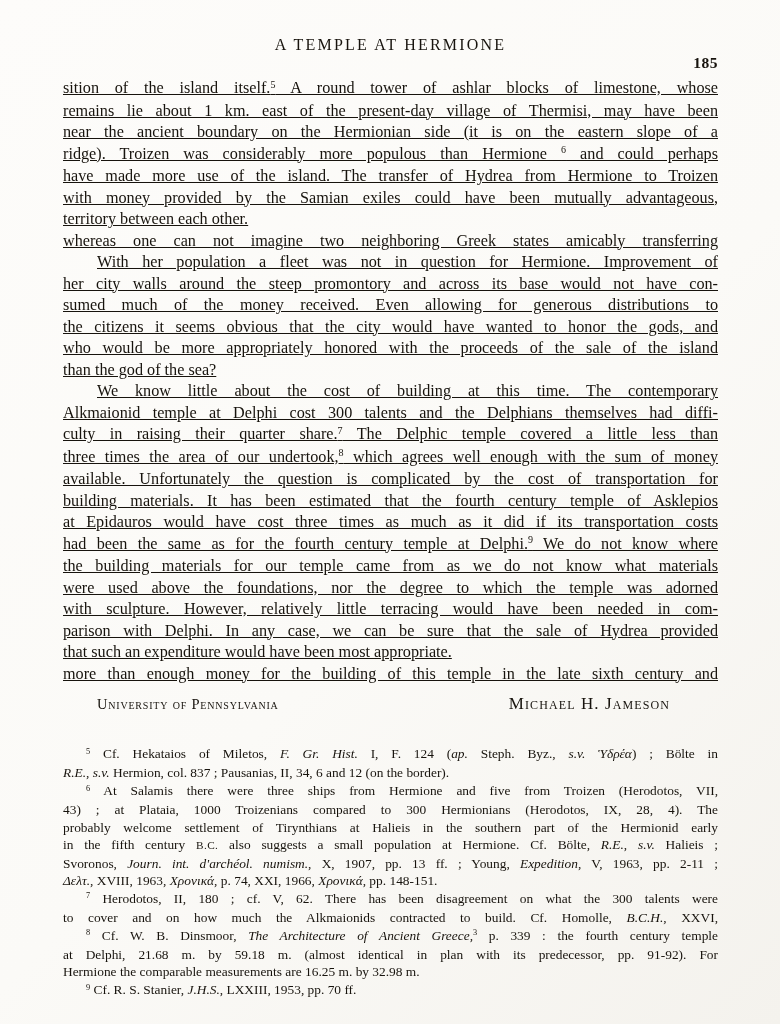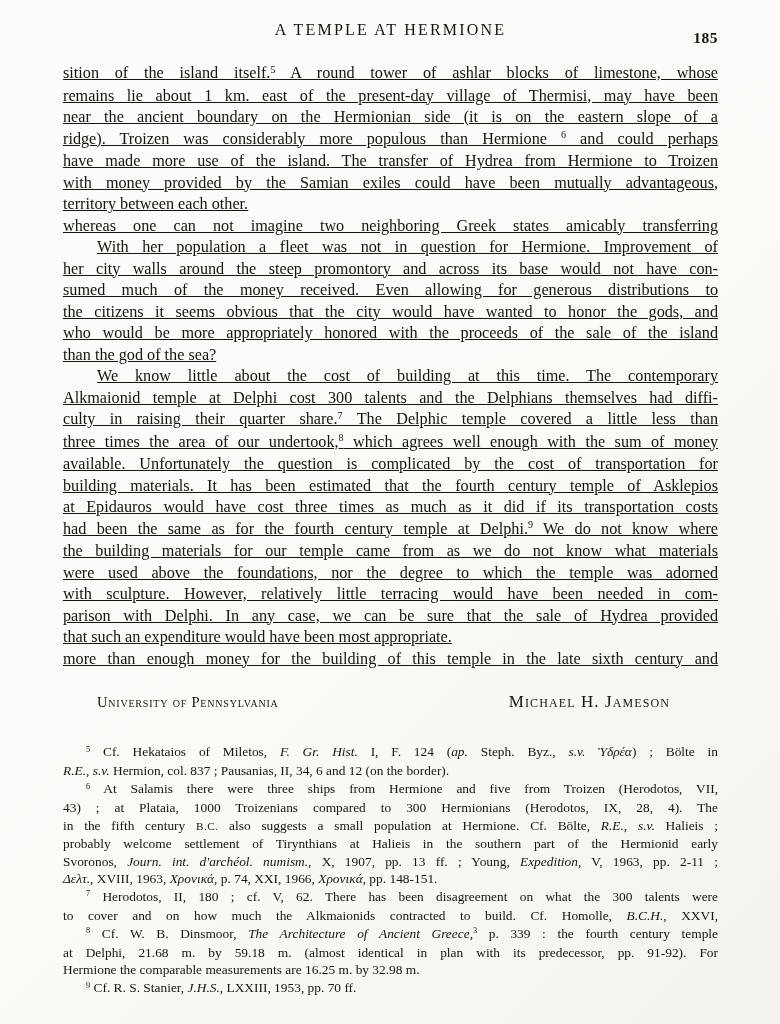--- a/index.html
+++ b/index.html
@@ -2,36 +2,36 @@
 <html><head>
 <meta charset="utf-8">
 <style>
   html,body{margin:0;padding:0;}
   body{background:#dcd9d4;}
   .page{
     width:780px;height:1024px;box-sizing:border-box;
     background:linear-gradient(135deg,#fdfcfa 0%,#fbfaf7 55%,#f4f2ed 100%);
     color:#17130d;
     font-family:"Liberation Serif","DejaVu Serif",serif;
-    padding:21px 62px 0 63px;
+    padding:36px 62px 0 63px;
     overflow:hidden;position:relative;
   }
   .runninghead{position:relative;height:20px;}
   .title{text-align:center;font-size:16px;letter-spacing:2.2px;}
-  .pagenum{position:absolute;right:0;top:8px;font-size:15.5px;font-weight:bold;letter-spacing:.5px;}
+  .pagenum{position:absolute;right:0;top:18px;font-size:15.5px;font-weight:bold;letter-spacing:.5px;}
   .bodytext{margin-top:22px;font-size:16.2px;line-height:21.5px;text-decoration:underline;}
   .bodytext .line.first{text-indent:34px;}
   .footnotes{margin-top:31px;font-size:13.4px;line-height:17.45px;}
   .footnotes .line.first{text-indent:23px;}
   .line{text-align:justify;text-align-last:justify;}
   .line.last{text-align-last:left;}
   .sup{font-size:.62em;position:relative;top:-.5em;}
   .i{font-style:italic;}
   .sc{font-size:.84em;letter-spacing:.4px;}
-  .signature{display:flex;justify-content:space-between;align-items:baseline;margin-top:22px;padding-left:34px;padding-right:48px;}
+  .signature{display:flex;justify-content:space-between;align-items:baseline;margin-top:9px;padding-left:34px;padding-right:48px;}
   .affiliation{font-variant:small-caps;font-size:14.5px;letter-spacing:.8px;}
   .author{font-variant:small-caps;font-size:17px;letter-spacing:1.1px;}
 </style>
 </head>
 <body>
 
 <div class="page">
   <div class="runninghead">
     <div class="title">A TEMPLE AT HERMIONE</div>
     <div class="pagenum">185</div>
@@ -80,22 +80,22 @@
   </div>
 
   <div class="footnotes">
       <div class="para">
         <div class="line first"><span class="sup">5</span><span> Cf. Hekataios of Miletos, </span><span class="i">F. Gr. Hist.</span><span> I, F. 124 (</span><span class="i">ap.</span><span> Steph. Byz., </span><span class="i">s.v.</span><span> </span><span class="i">Ὑδρέα</span><span>) ; Bölte in</span></div>
         <div class="line last"><span class="i">R.E.</span><span>, </span><span class="i">s.v.</span><span> Hermion, col. 837 ; Pausanias, II, 34, 6 and 12 (on the border).</span></div>
       </div>
       <div class="para">
         <div class="line first"><span class="sup">6</span><span> At Salamis there were three ships from Hermione and five from Troizen (Herodotos, VII,</span></div>
         <div class="line"><span>43) ; at Plataia, 1000 Troizenians compared to 300 Hermionians (Herodotos, IX, 28, 4). The</span></div>
+        <div class="line"><span>probably welcome settlement of Tirynthians at Halieis in the southern part of the Hermionid early</span></div>
         <div class="line"><span>in the fifth century </span><span class="sc">B.C.</span><span> also suggests a small population at Hermione. Cf. Bölte, </span><span class="i">R.E.</span><span>, </span><span class="i">s.v.</span><span> Halieis ;</span></div>
-        <div class="line"><span>probably welcome settlement of Tirynthians at Halieis in the southern part of the Hermionid early</span></div>
         <div class="line"><span>Svoronos, </span><span class="i">Journ. int. d'archéol. numism.</span><span>, X, 1907, pp. 13 ff. ; Young, </span><span class="i">Expedition</span><span>, V, 1963, pp. 2-11 ;</span></div>
         <div class="line last"><span class="i">Δελτ.</span><span>, XVIII, 1963, </span><span class="i">Χρονικά</span><span>, p. 74, XXI, 1966, </span><span class="i">Χρονικά</span><span>, pp. 148-151.</span></div>
       </div>
       <div class="para">
         <div class="line first"><span class="sup">7</span><span> Herodotos, II, 180 ; cf. V, 62. There has been disagreement on what the 300 talents were</span></div>
         <div class="line"><span>to cover and on how much the Alkmaionids contracted to build. Cf. Homolle, </span><span class="i">B.C.H.</span><span>, XXVI,</span></div>
       </div>
       <div class="para">
         <div class="line first"><span class="sup">8</span><span> Cf. W. B. Dinsmoor, </span><span class="i">The Architecture of Ancient Greece,</span><span class="sup">3</span><span> p. 339 : the fourth century temple</span></div>
         <div class="line"><span>at Delphi, 21.68 m. by 59.18 m. (almost identical in plan with its predecessor, pp. 91-92). For</span></div>

